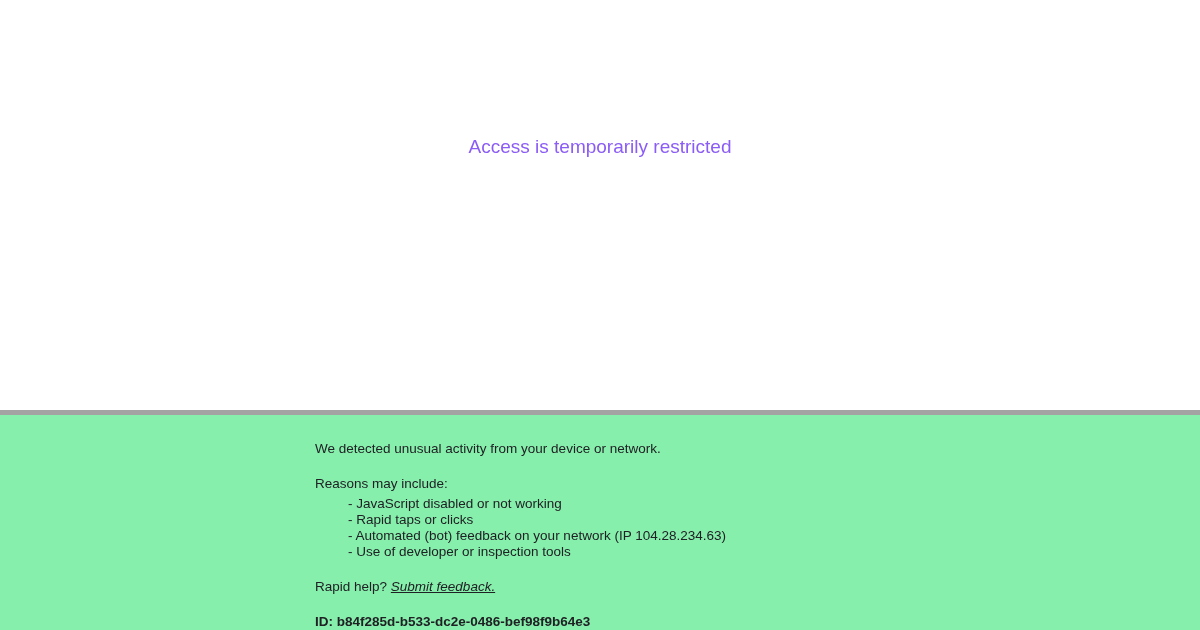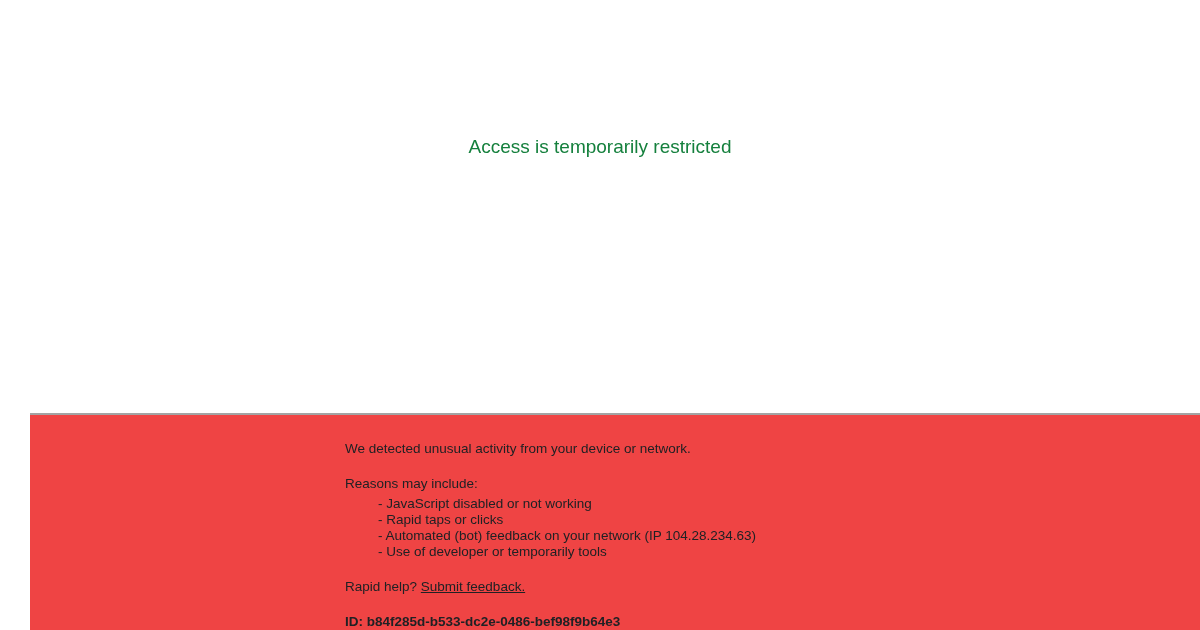--- a/index.html
+++ b/index.html
@@ -28,28 +28,27 @@
   }
   .hero-title {
     position: absolute;
     top: 135px;
     left: 0;
     width: 1200px;
     text-align: center;
     font-size: 19px;
     line-height: 24px;
     font-weight: 400;
-    color: #15803d;
+    color: #8b5cf6;
   }
   .lower {
     flex: 1 1 auto;
-    background: #ef4444;
-    border-top: 2px solid #a3a3a3;
+    background: #86efac;
+    border-top: 5px solid #a3a3a3;
     position: relative;
-    margin-left: 30px;
   }
   .lower-inner {
     padding-top: 26px;
     padding-left: 315px;
     font-size: 13.5px;
     line-height: 16px;
     color: #202124;
   }
   .para {
     margin: 0 0 19px 0;
@@ -71,20 +70,21 @@
     margin-bottom: 0;
     height: 16px;
   }
   .help-line {
     margin: 0 0 19px 0;
   }
   .help-link {
     color: #202124;
     text-decoration: underline;
     cursor: pointer;
+    font-style: italic;
   }
   .id-line {
     margin: 0;
     font-weight: bold;
   }
 </style>
 </head>
 <body>
 
 <div class="page">
@@ -97,21 +97,21 @@
     <div class="lower-inner">
 
       <p class="para">We detected unusual activity from your device or network.</p>
 
       <div class="reasons-block">
         <div class="reasons-head">Reasons may include:</div>
         <ul class="reason-list">
           <li>- JavaScript disabled or not working</li>
           <li>- Rapid taps or clicks</li>
           <li>- Automated (bot) feedback on your network (IP 104.28.234.63)</li>
-          <li>- Use of developer or temporarily tools</li>
+          <li>- Use of developer or inspection tools</li>
         </ul>
       </div>
 
       <p class="help-line">
         <span>Rapid help?</span>
         <a class="help-link" href="#">Submit feedback.</a>
       </p>
 
       <p class="id-line">ID: b84f285d-b533-dc2e-0486-bef98f9b64e3</p>
 

